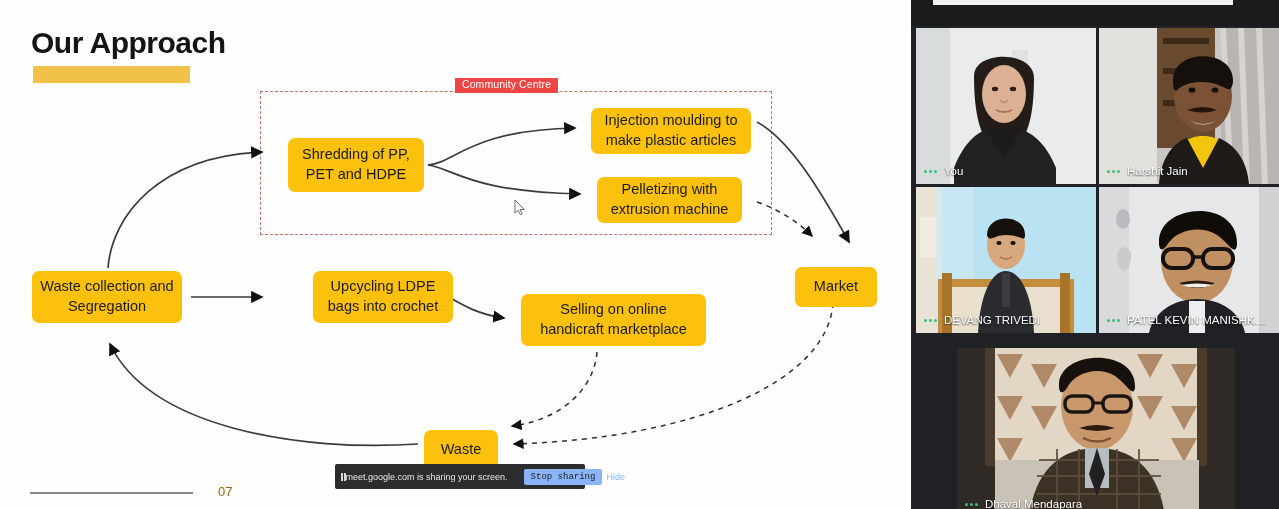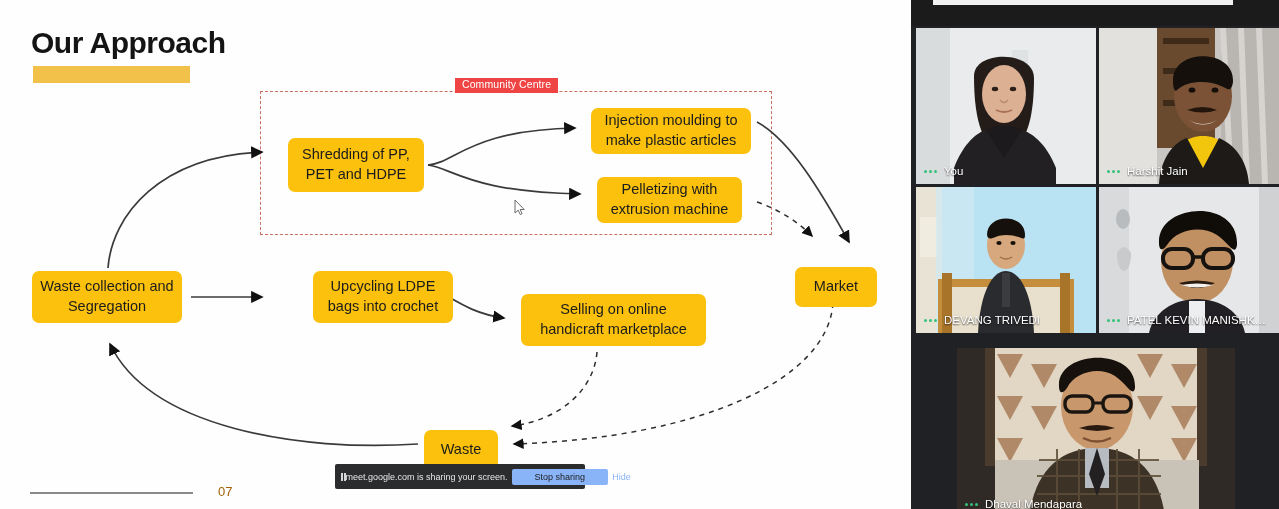--- a/index.html
+++ b/index.html
@@ -43,21 +43,21 @@
   #cursor{position:absolute;left:514px;top:200px;width:12px;height:16px;}
 
   
   #sharebar{position:absolute;left:335px;top:464px;width:250px;height:25px;
             background:#2b2c2e;display:flex;align-items:center;border-radius:2px;
             font-size:9px;color:#e7e7e7;padding:0 6px;box-sizing:border-box;}
   #pause-icon{display:flex;gap:1.5px;}
   #pause-icon i{display:block;width:1.5px;height:8px;background:#d8d8d8;}
   #share-text{white-space:nowrap;flex:0 0 auto;}
   #stop-btn{background:#8AB4F8;color:#202124;font-size:9px;border-radius:2px;
-            padding:3px 23px;white-space:nowrap;border:none;cursor:pointer;margin-left:4px;}
+            padding:3px 7px;white-space:nowrap;border:none;cursor:pointer;margin-left:16px;font-family:Liberation Mono, monospace;}
   #hide-btn{color:#8AB4F8;font-size:9px;white-space:nowrap;cursor:pointer;margin-left:4px;}
 
   
   #panel{position:absolute;left:911px;top:0;width:368px;height:509px;background:#202124;}
   .tile{position:absolute;overflow:hidden;background:#3c4043;}
   .tile .vid{position:absolute;inset:0;}
   .namebar{position:absolute;left:0;bottom:0;right:0;height:26px;display:flex;
            align-items:center;gap:7px;padding:0 0 0 8px;box-sizing:border-box;}
   .dots{display:flex;gap:2px;flex:0 0 auto;}
   .dots i{display:block;width:3px;height:3px;border-radius:50%;background:#34C27B;}

